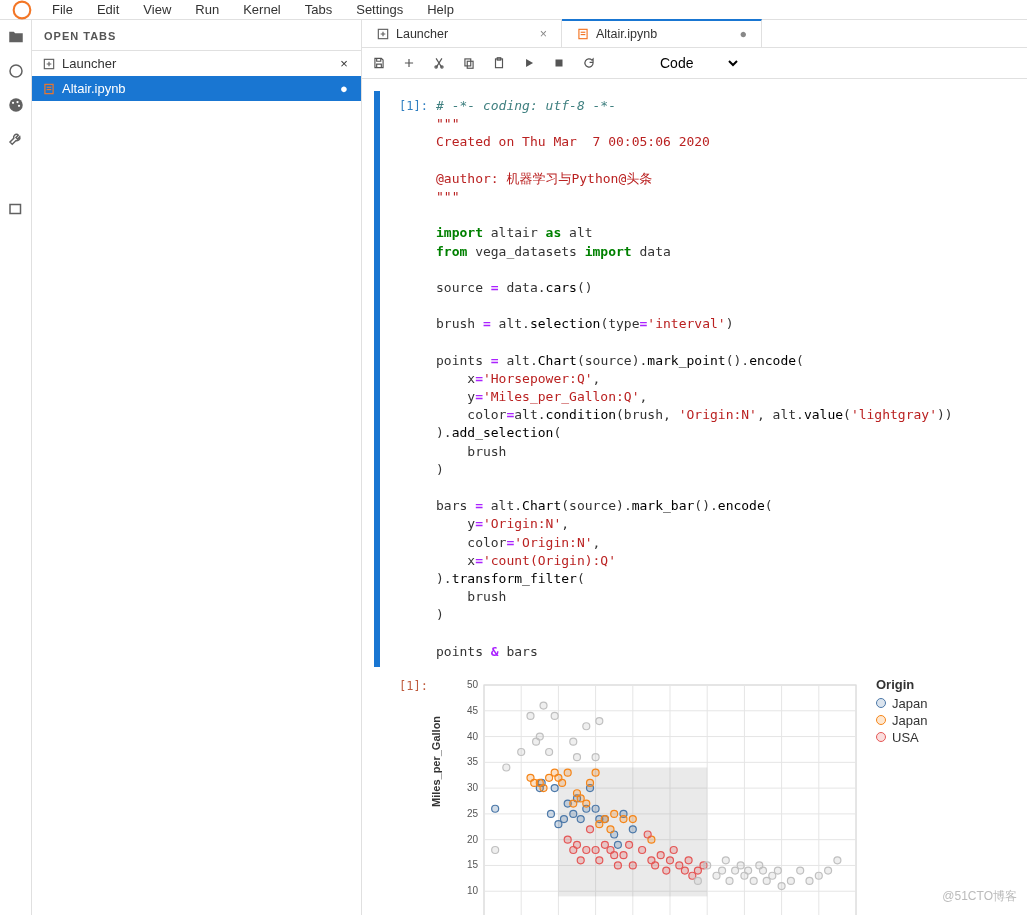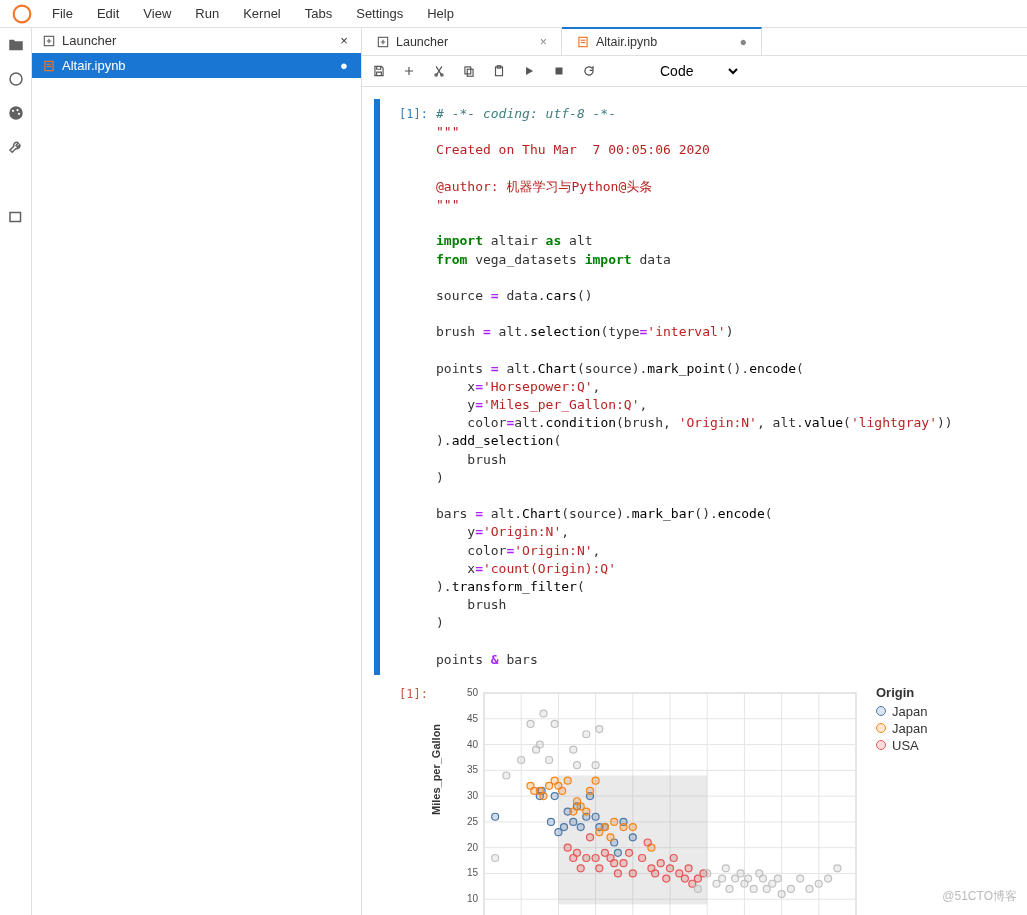--- a/index.html
+++ b/index.html
@@ -1,18 +1,18 @@
 <!DOCTYPE html>
 <html><head>
 <meta charset="utf-8">
 <style>
 * { box-sizing: border-box; margin: 0; padding: 0; }
 body { font-family: -apple-system, "Segoe UI", Helvetica, Arial, sans-serif; font-size: 13px; color: #333; background: #fff; width: 1027px; height: 915px; overflow: hidden; }
 .app { display: flex; flex-direction: column; height: 100%; }
-.menubar { display: flex; align-items: center; height: 28px; border-bottom: 1px solid #e0e0e0; padding: 0 4px; }
+.menubar { display: flex; align-items: center; height: 20px; border-bottom: 1px solid #e0e0e0; padding: 0 4px; }
 .logo { width: 20px; height: 20px; margin: 0 8px; }
 .menubar-item { padding: 4px 12px; cursor: pointer; }
 .main { display: flex; flex: 1; min-height: 0; }
 .activity-bar { width: 32px; border-right: 1px solid #e0e0e0; display: flex; flex-direction: column; align-items: center; padding-top: 8px; gap: 16px; color: #616161; }
 .activity-bar svg, .activity-bar .ab-icon { width: 18px; height: 18px; cursor: pointer; }
 .left-panel { width: 330px; border-right: 1px solid #e0e0e0; display: flex; flex-direction: column; }
 .panel-header { font-size: 11px; letter-spacing: 1px; padding: 10px 12px 8px; border-bottom: 1px solid #e0e0e0; color: #555; font-weight: 600; }
 .tab-list { }
 .open-tab { display: flex; align-items: center; padding: 5px 10px; cursor: pointer; gap: 6px; }
 .open-tab.active { background: #1976d2; color: #fff; }
@@ -76,20 +76,21 @@
       <svg class="ab-icon" viewBox="0 0 24 24">
           <path fill="none" stroke="#616161" stroke-width="2" d="M14 6a4 4 0 00-5 5l-5 5 3 3 5-5a4 4 0 005-5l-3 3-2-2 3-3z"></path>
         </svg>
       <div style="height:20px"></div>
       <svg class="ab-icon" viewBox="0 0 24 24">
           <rect x="4" y="6" width="14" height="12" fill="none" stroke="#616161" stroke-width="2"></rect>
         </svg>
     </div>
 
     <div class="left-panel">
+      <div class="panel-header">OPEN TABS</div>
       <div class="tab-list" id="open-tabs-list">
           <div class="open-tab">
             <svg class="tab-icon" viewBox="0 0 24 24">
               <rect x="4" y="4" width="16" height="16" fill="none" stroke="#616161" stroke-width="2"></rect>
               <path stroke="#616161" stroke-width="2" d="M12 8v8M8 12h8"></path>
             </svg>
             <span class="tab-label">Launcher</span>
             <span class="tab-close">×</span>
           </div>
           <div class="open-tab active">

